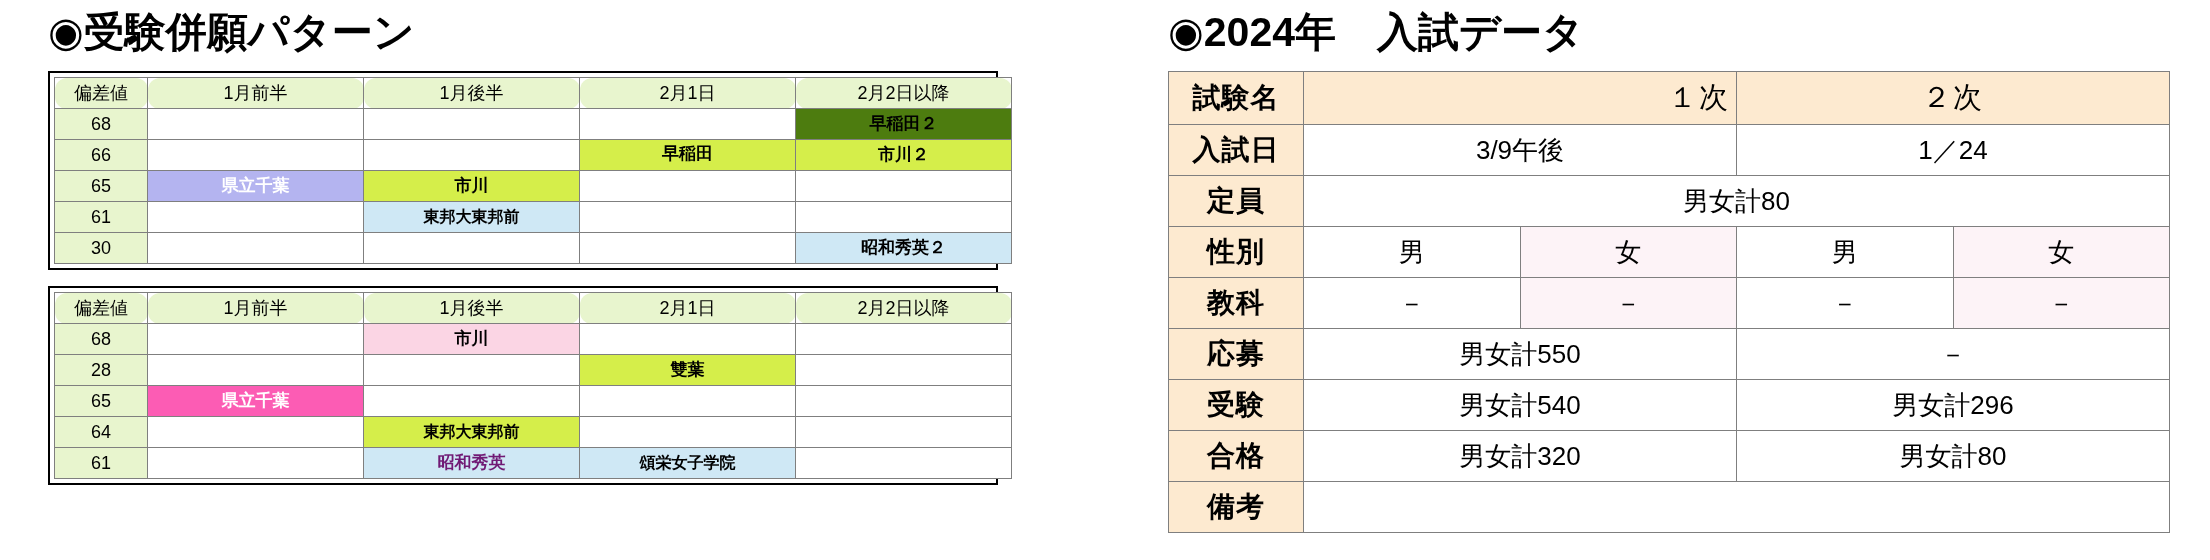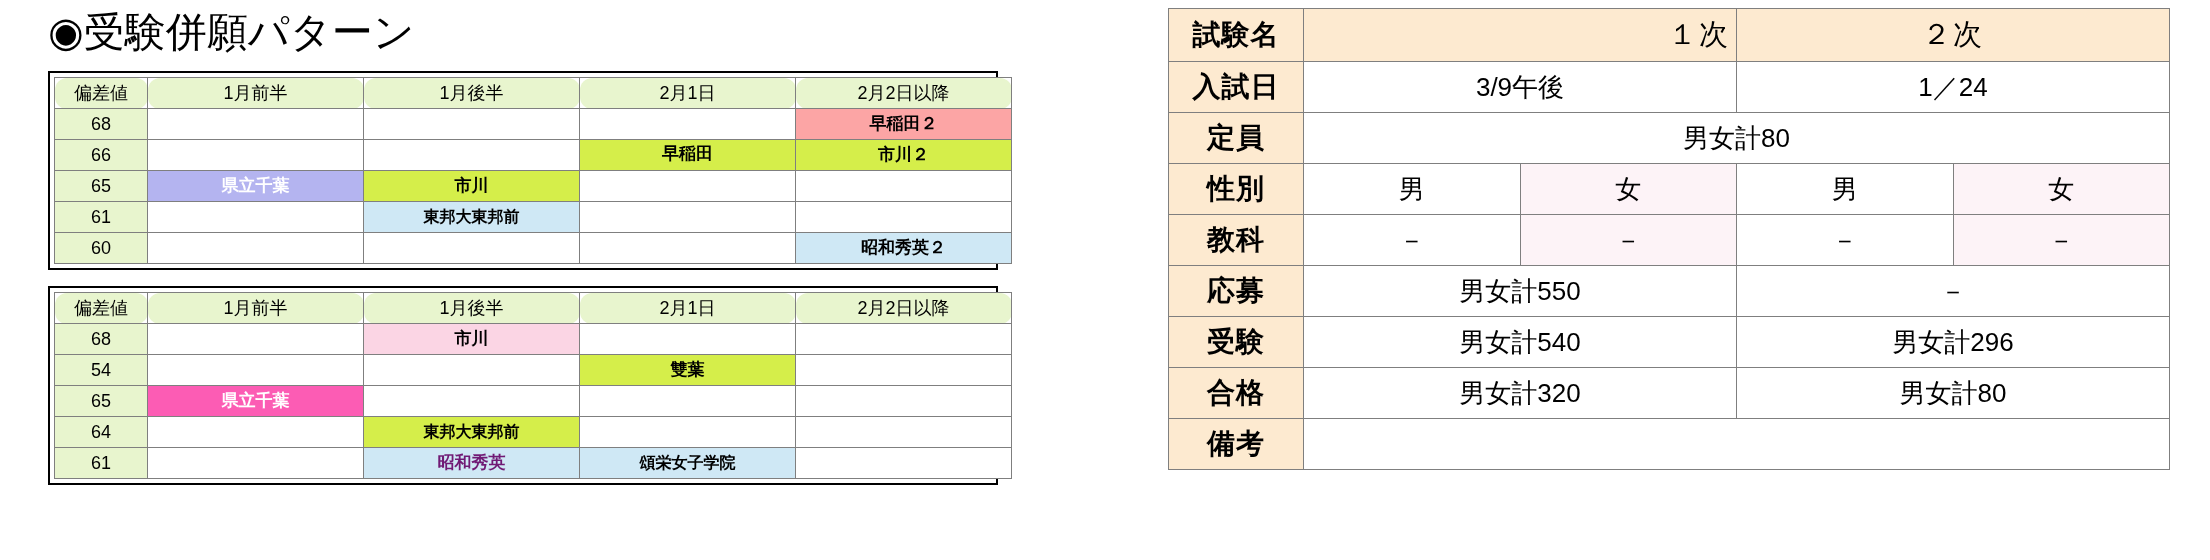--- a/index.html
+++ b/index.html
@@ -28,21 +28,21 @@
     width: 1040px;
   }
   .panel-right {
     position: absolute;
     left: 1168px;
     top: 8px;
     width: 1000px;
   }
   .section-title {
     font-size: 41px;
-    font-weight: normal;
+    font-weight: bold;
     letter-spacing: 0px;
     line-height: 1.2;
     white-space: nowrap;
     margin: 0 0 14px 0;
   }
 
   
   .pattern-wrap {
     border: 2px solid #000;
     padding: 4px;
@@ -148,21 +148,21 @@
                 <td class="dev">68</td>
                 <td style="background: rgb(255, 255, 255); color: rgb(0, 0, 0);">
                   <span class="cell-txt"></span>
                 </td>
                 <td style="background: rgb(255, 255, 255); color: rgb(0, 0, 0);">
                   <span class="cell-txt"></span>
                 </td>
                 <td style="background: rgb(255, 255, 255); color: rgb(0, 0, 0);">
                   <span class="cell-txt"></span>
                 </td>
-                <td style="background: #fca5a5; color: rgb(0, 0, 0);">
+                <td style="background: #4d7c0f; color: rgb(0, 0, 0);">
                   <span class="cell-txt">早稲田２</span>
                 </td>
               </tr>
               <tr>
                 <td class="dev">66</td>
                 <td style="background: rgb(255, 255, 255); color: rgb(0, 0, 0);">
                   <span class="cell-txt"></span>
                 </td>
                 <td style="background: rgb(255, 255, 255); color: rgb(0, 0, 0);">
                   <span class="cell-txt"></span>
@@ -198,21 +198,21 @@
                   <span class="cell-txt small">東邦大東邦前</span>
                 </td>
                 <td style="background: rgb(255, 255, 255); color: rgb(0, 0, 0);">
                   <span class="cell-txt"></span>
                 </td>
                 <td style="background: rgb(255, 255, 255); color: rgb(0, 0, 0);">
                   <span class="cell-txt"></span>
                 </td>
               </tr>
               <tr>
-                <td class="dev">60</td>
+                <td class="dev">30</td>
                 <td style="background: rgb(255, 255, 255); color: rgb(0, 0, 0);">
                   <span class="cell-txt"></span>
                 </td>
                 <td style="background: rgb(255, 255, 255); color: rgb(0, 0, 0);">
                   <span class="cell-txt"></span>
                 </td>
                 <td style="background: rgb(255, 255, 255); color: rgb(0, 0, 0);">
                   <span class="cell-txt"></span>
                 </td>
                 <td style="background: rgb(207, 232, 245); color: rgb(0, 0, 0);">
@@ -243,21 +243,21 @@
                   <span class="cell-txt">市川</span>
                 </td>
                 <td style="background: rgb(255, 255, 255); color: rgb(0, 0, 0);">
                   <span class="cell-txt"></span>
                 </td>
                 <td style="background: rgb(255, 255, 255); color: rgb(0, 0, 0);">
                   <span class="cell-txt"></span>
                 </td>
               </tr>
               <tr>
-                <td class="dev">54</td>
+                <td class="dev">28</td>
                 <td style="background: rgb(255, 255, 255); color: rgb(0, 0, 0);">
                   <span class="cell-txt"></span>
                 </td>
                 <td style="background: rgb(255, 255, 255); color: rgb(0, 0, 0);">
                   <span class="cell-txt"></span>
                 </td>
                 <td style="background: rgb(213, 238, 74); color: rgb(0, 0, 0);">
                   <span class="cell-txt">雙葉</span>
                 </td>
                 <td style="background: rgb(255, 255, 255); color: rgb(0, 0, 0);">
@@ -309,20 +309,21 @@
                   <span class="cell-txt"></span>
                 </td>
               </tr>
             </tbody>
           </table>
         </div>
       </div>
   </div>
 
   <div class="panel-right">
+    <div class="section-title">◉2024年　入試データ</div>
     <table class="data">
       <tbody id="data-body">
           <tr>
             <th class="rowhead">試験名</th>
             <td class="hdr" colspan="2" style="width: 420px; text-align: right;">１次</td>
             <td class="hdr" colspan="2" style="width: 420px;">２次</td>
           </tr>
           <tr>
             <th class="rowhead">入試日</th>
             <td class="val" colspan="2" style="width: 420px;">3/9午後</td>

